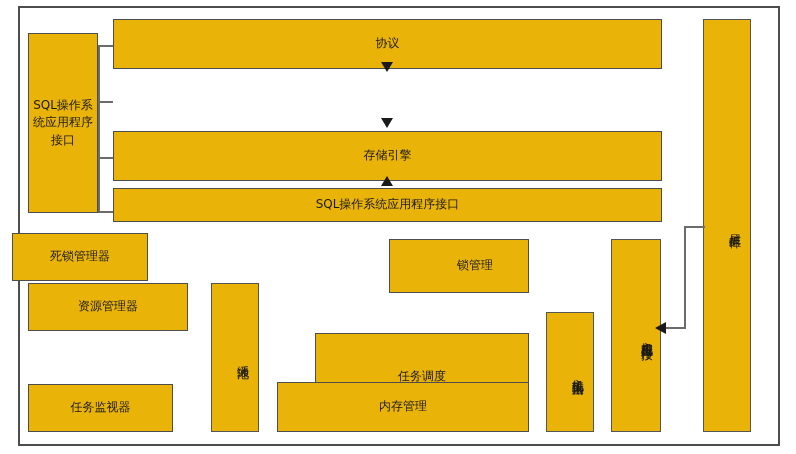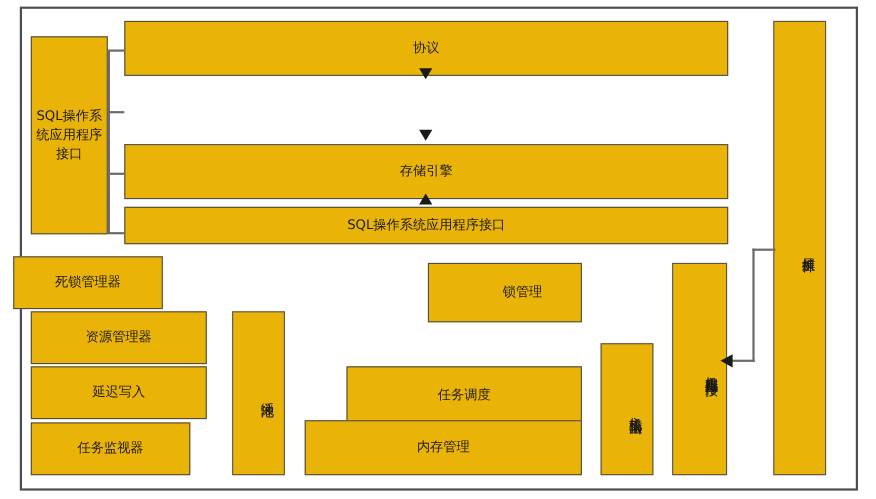--- a/index.html
+++ b/index.html
@@ -140,35 +140,32 @@
   <div class="node" style="left:113px; top:188px; width:549px; height:34px;">
     <span class="lbl">SQL操作系统应用程序接口</span>
   </div>
 
   <div class="node" style="left:12px; top:233px; width:136px; height:48px;">
     <span class="lbl">死锁管理器</span>
   </div>
   <div class="node" style="left:28px; top:283px; width:160px; height:48px;">
     <span class="lbl">资源管理器</span>
   </div>
-  <div class="node" style="left:28px; top:333px; width:160px; height:48px;">
-    <span class="lbl">延迟写入</span>
-  </div>
   <div class="node" style="left:28px; top:384px; width:145px; height:48px;">
     <span class="lbl">任务监视器</span>
   </div>
 
   <div class="node thin narrow vtext" style="left:211px; top:283px; width:48px; height:149px;">
     <span class="lbl">缓冲池</span>
   </div>
 
   <div class="node" style="left:389px; top:239px; width:140px; height:54px;padding-left:32px;">
     <span class="lbl">锁管理</span>
   </div>
-  <div class="node" style="left:315px; top:333px; width:214px; height:53px;">
+  <div class="node" style="left:315px; top:333px; width:214px; height:53px;align-items:flex-end;">
     <span class="lbl">任务调度</span>
   </div>
   <div class="node" style="left:277px; top:382px; width:252px; height:50px;">
     <span class="lbl">内存管理</span>
   </div>
 
   <div class="node thin narrow vtext" style="left:546px; top:312px; width:48px; height:120px;">
     <span class="lbl">主机输入输出</span>
   </div>
 

